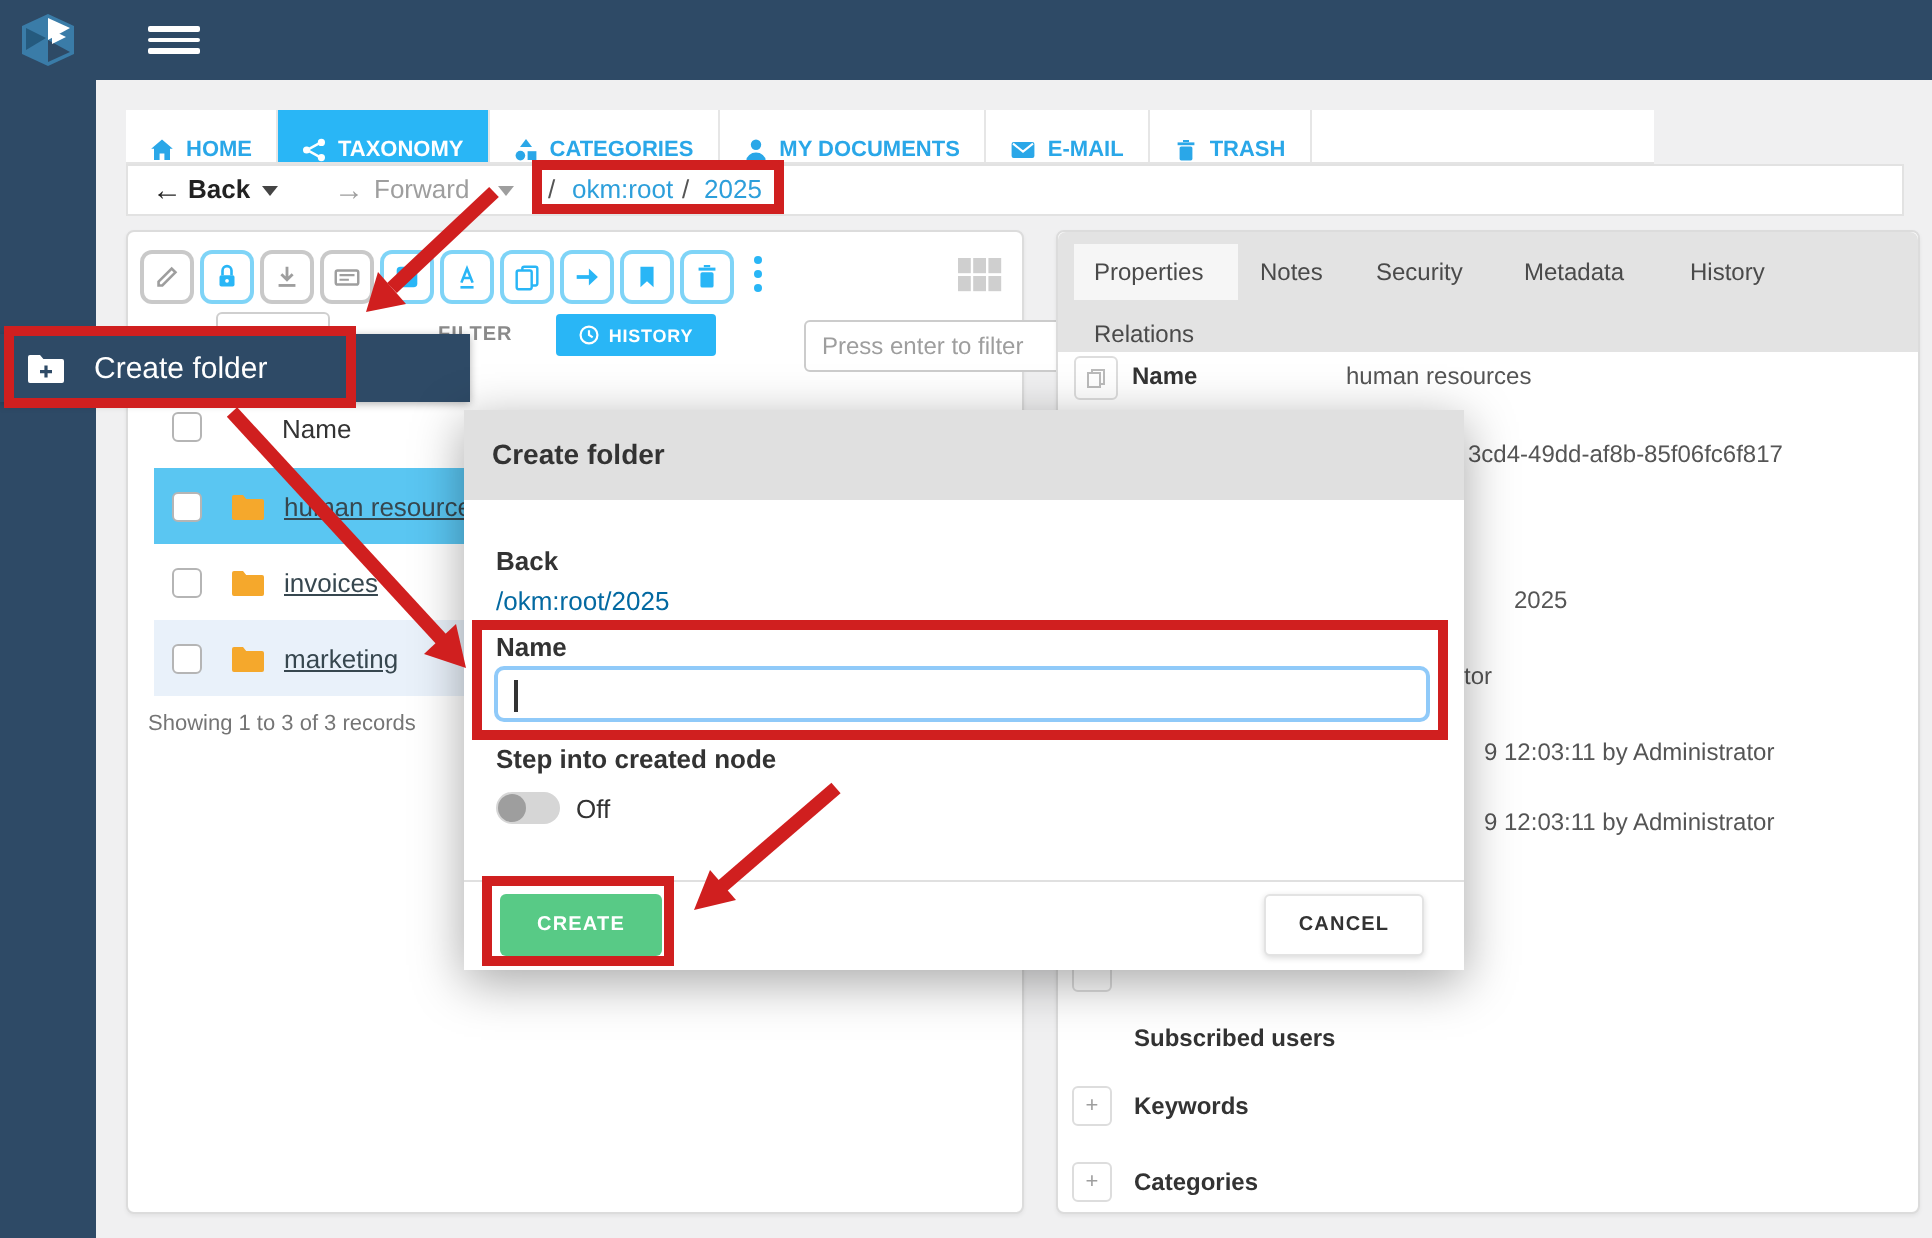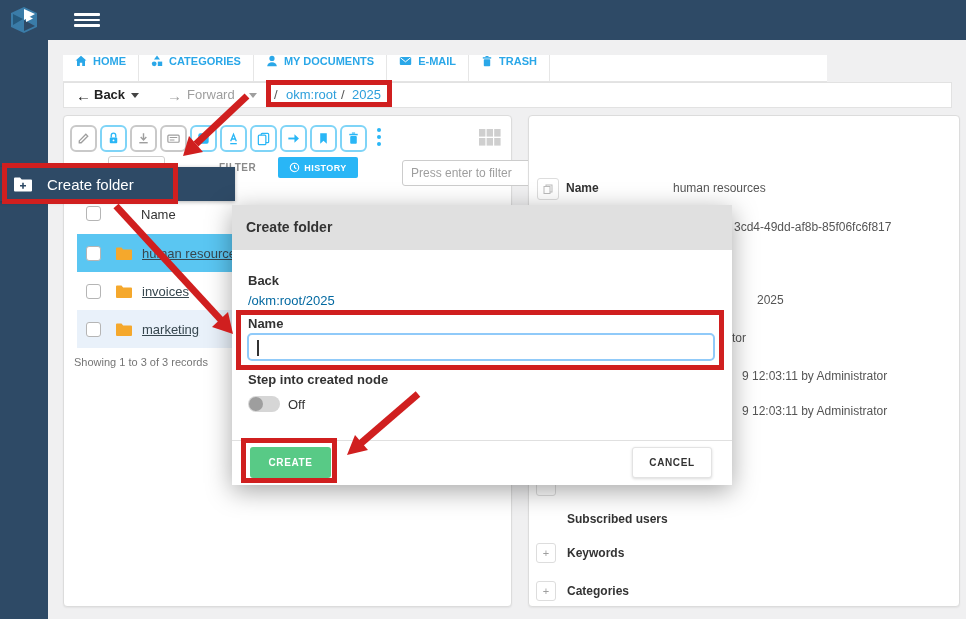--- a/index.html
+++ b/index.html
@@ -11,21 +11,21 @@
   .hamburger{left:74px;top:13px;width:26px;height:14px;cursor:pointer;}
   .hamburger div{height:2.5px;background:#fff;margin-bottom:3.2px;border-radius:1px;}
   .side-ic{left:12px;width:24px;height:24px;display:flex;align-items:center;justify-content:center;cursor:pointer;}
   .side-div{left:19px;width:12px;height:2px;background:rgba(255,255,255,.55);}
   
   .tooltip{left:0;top:167px;width:235px;height:34px;background:#2e4a66;z-index:16;display:flex;align-items:center;box-shadow:0 1px 4px rgba(0,0,0,.3);}
   .tooltip .txt{color:#fff;font-size:15px;margin-left:14px;}
   .tooltip .ic{margin-left:13px;display:flex;}
   
   .tabstrip{left:63px;top:55px;width:764px;height:26px;background:#fff;display:flex;z-index:4;border-bottom:1px solid #e4e4e4;}
-  .tab{display:flex;align-items:flex-start;gap:6px;padding:0 12px;font-size:11px;font-weight:bold;color:#2aa7e8;border-right:1px solid #e6e6e6;background:#fff;cursor:pointer;white-space:nowrap;}
+  .tab{display:flex;align-items:flex-end;gap:6px;padding:0 12px;font-size:11px;font-weight:bold;color:#2aa7e8;border-right:1px solid #e6e6e6;background:#fff;cursor:pointer;white-space:nowrap;}
   .tab.active{background:#29b6f6;color:#fff;}
   
   .navbar{left:63px;top:82px;width:887px;height:24px;background:#fff;border:1px solid #e2e2e2;z-index:4;}
   .nv{position:absolute;top:4px;font-size:13px;white-space:nowrap;}
   .caret{display:inline-block;width:0;height:0;border-left:4px solid transparent;border-right:4px solid transparent;border-top:5px solid #444;vertical-align:middle;}
   .caret.gray{border-top-color:#9e9e9e;}
   
   .card{background:#fff;border:1px solid #dcdcdc;border-radius:4px;box-shadow:0 1px 2px rgba(0,0,0,.06);z-index:3;}
   .leftcard{left:63px;top:115px;width:447px;height:490px;}
   .rightcard{left:528px;top:115px;width:430px;height:490px;}
@@ -150,20 +150,29 @@
       </svg>
   </div>
   <div class="abs chev">›</div>
 
   <div class="abs tabstrip">
     <div class="tab">
       <svg width="12" height="12" viewBox="0 0 12 12">
           <path d="M6 0.8 L11.4 5.4 H10 V11 H7.2 V7.8 H4.8 V11 H2 V5.4 H0.6 Z" fill="#2aa7e8"></path>
         </svg>
       <span>HOME</span>
+    </div>
+    <div class="tab active">
+      <svg width="12" height="12" viewBox="0 0 12 12">
+          <circle cx="2.3" cy="6" r="1.8" fill="#fff"></circle>
+          <circle cx="9.7" cy="2.2" r="1.8" fill="#fff"></circle>
+          <circle cx="9.7" cy="9.8" r="1.8" fill="#fff"></circle>
+          <path d="M3.8 5.3 L8.3 2.8 M3.8 6.7 L8.3 9.2" stroke="#fff" stroke-width="1.2"></path>
+        </svg>
+      <span>TAXONOMY</span>
     </div>
     <div class="tab">
       <svg width="12" height="12" viewBox="0 0 12 12">
           <polygon points="6,0.5 9,4.5 3,4.5" fill="#2aa7e8"></polygon>
           <circle cx="3.2" cy="8.8" r="2.4" fill="#2aa7e8"></circle>
           <rect x="6.8" y="6.6" width="4.4" height="4.4" fill="#2aa7e8"></rect>
         </svg>
       <span>CATEGORIES</span>
     </div>
     <div class="tab">
@@ -319,20 +328,29 @@
           <svg width="18" height="15" viewBox="0 0 18 15">
             <path d="M1 2.5 a1 1 0 0 1 1-1 h4.5 l1.6 2 H16 a1 1 0 0 1 1 1 V13 a1 1 0 0 1 -1 1 H2 a1 1 0 0 1 -1-1 Z" fill="#f5a82c"></path>
           </svg>
         </span>
       <span class="fname">marketing</span>
     </div>
     <span class="abs rfoot" style="left:10px;top:240px">Showing 1 to 3 of 3 records</span>
   </div>
 
   <div class="abs card rightcard">
+    <div class="abs rtabbar">
+      <div class="abs rtab-active-bg"></div>
+      <span class="rtab" style="left:18px;top:13px">Properties</span>
+      <span class="rtab" style="left:101px;top:13px">Notes</span>
+      <span class="rtab" style="left:159px;top:13px">Security</span>
+      <span class="rtab" style="left:233px;top:13px">Metadata</span>
+      <span class="rtab" style="left:316px;top:13px">History</span>
+      <span class="rtab" style="left:18px;top:44px">Relations</span>
+    </div>
     <div class="abs copybox">
       <svg width="10" height="10" viewBox="0 0 10 10">
           <rect x="3" y="1" width="6" height="7" fill="none" stroke="#bbb" stroke-width="1"></rect>
           <rect x="1" y="2.5" width="6" height="7" fill="#fff" stroke="#bbb" stroke-width="1"></rect>
         </svg>
     </div>
     <span class="abs plabel" style="left:37px;top:65px">Name</span>
     <span class="abs pvalue" style="left:144px;top:65px">human resources</span>
 
     <span class="pfrag" style="left:205px;top:104px">3cd4-49dd-af8b-85f06fc6f817</span>

